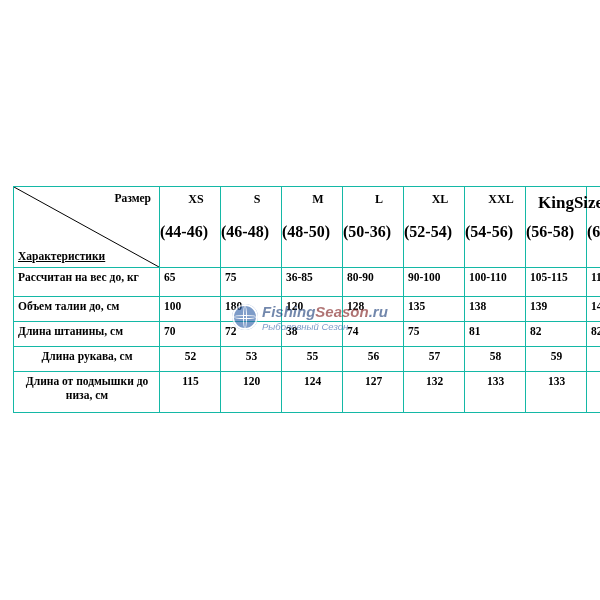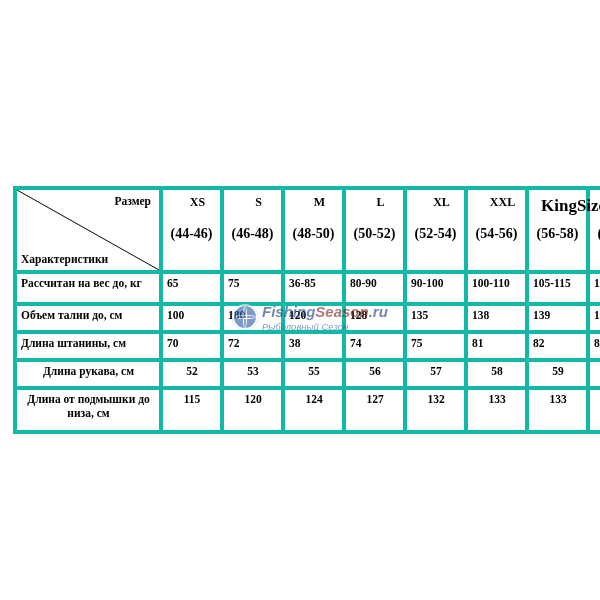--- a/index.html
+++ b/index.html
@@ -32,21 +32,21 @@
   }
 
   table.size-table {
     border-collapse: collapse;
     width: 574px;
     table-layout: fixed;
   }
 
   table.size-table td,
   table.size-table th {
-    border: 4px solid #14b8a6;
+    border: 1px solid #14b8a6;
     vertical-align: top;
     padding: 2px 3px 2px 4px;
     font-size: 11.5px;
     line-height: 1.25;
     font-weight: bold;
     text-align: left;
     margin-left: 21px;
   }
 
   
@@ -73,20 +73,21 @@
     top: 4px;
     font-weight: bold;
     font-size: 11.5px;
   }
   .diag-cell .lbl-char {
     position: absolute;
     left: 4px;
     bottom: 4px;
     font-weight: bold;
     font-size: 11.5px;
+    text-decoration: underline;
   }
 
   .size-head {
     height: 80px;
     position: relative;
     padding: 0 !important;
   }
   .size-head .sh-name {
     position: absolute;
     left: 12px;
@@ -94,22 +95,22 @@
     top: 5px;
     text-align: center;
     font-size: 12px;
     font-weight: bold;
   }
   .size-head .sh-range {
     position: absolute;
     left: 0;
     right: 0;
     top: 35px;
-    text-align: center;
-    font-size: 14px;
+    text-align: left;
+    font-size: 16px;
     font-weight: bold;
   }
   .size-head.wide .sh-name { font-size: 17px; }
 
   td.row-label {
     font-size: 11.5px;
     font-weight: bold;
   }
 
   td.val {
@@ -225,21 +226,21 @@
           <th class="size-head">
             <span class="sh-name">S</span>
             <span class="sh-range">(46-48)</span>
           </th>
           <th class="size-head">
             <span class="sh-name">M</span>
             <span class="sh-range">(48-50)</span>
           </th>
           <th class="size-head">
             <span class="sh-name">L</span>
-            <span class="sh-range">(50-52)</span>
+            <span class="sh-range">(50-36)</span>
           </th>
           <th class="size-head">
             <span class="sh-name">XL</span>
             <span class="sh-range">(52-54)</span>
           </th>
           <th class="size-head">
             <span class="sh-name">XXL</span>
             <span class="sh-range">(54-56)</span>
           </th>
           <th class="size-head wide">

